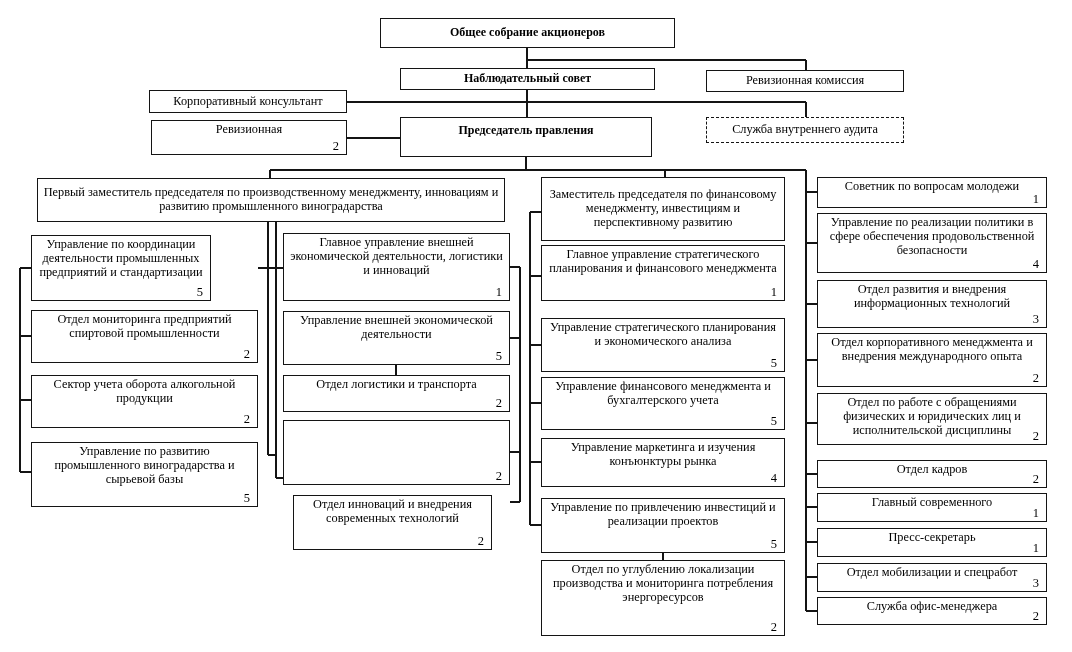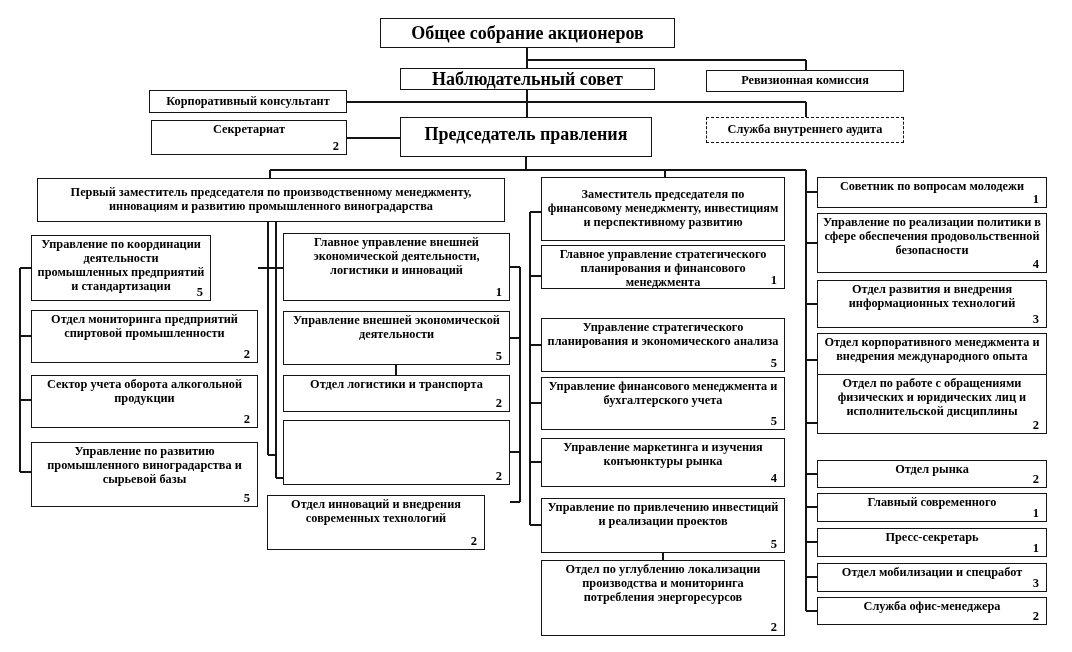--- a/index.html
+++ b/index.html
@@ -4,24 +4,24 @@
 <style>
   html,body{margin:0;padding:0;background:#ffffff;}
   #stage{
     position:relative;width:1072px;height:652px;background:#ffffff;
     font-family:"Liberation Serif","DejaVu Serif",serif;color:#000;
     overflow:hidden;
   }
   #wires{position:absolute;left:0;top:0;width:1072px;height:652px;pointer-events:none;}
   .box{
     position:absolute;box-sizing:border-box;border:1.6px solid #141414;background:#fff;
-    text-align:center;font-size:12.3px;line-height:1.13;padding:2px 5px;color:#000;font-weight:bold;
+    text-align:center;font-size:12.3px;line-height:1.13;padding:2px 5px;color:#000;
   }
   .vc{display:flex;align-items:center;justify-content:center;}
-  .bold{font-weight:bold;font-size:18px;}
+  .bold{font-weight:bold;font-size:12px;}
   .dashed{border-style:dashed;border-width:1.4px;text-align:right;}
   .cnt{position:absolute;right:7px;bottom:0;font-size:12.5px;line-height:1.2;}
   .lbl{display:block;}
 </style>
 </head>
 <body>
 
 <div id="stage">
 
   <svg id="wires" viewBox="0 0 1072 652" stroke="#141414" stroke-width="1.5" shape-rendering="crispEdges">
@@ -86,21 +86,21 @@
   <div class="box bold vc" style="left:400px;top:68px;width:255px;height:22px">
     <span class="lbl">Наблюдательный совет</span>
   </div>
   <div class="box vc" style="left:706px;top:70px;width:198px;height:22px">
     <span class="lbl">Ревизионная комиссия</span>
   </div>
   <div class="box vc" style="left:149px;top:90px;width:198px;height:23px">
     <span class="lbl">Корпоративный консультант</span>
   </div>
   <div class="box" style="left:151px;top:120px;width:196px;height:35px">
-    <span class="lbl">Секретариат</span>
+    <span class="lbl">Ревизионная</span>
     <span class="cnt">2</span>
   </div>
   <div class="box bold" style="left:400px;top:117px;width:252px;height:40px;padding-top:6px">
     <span class="lbl">Председатель правления</span>
   </div>
   <div class="box dashed vc" style="left:706px;top:117px;width:198px;height:26px">
     <span class="lbl">Служба внутреннего аудита</span>
   </div>
 
   <div class="box vc" style="left:37px;top:178px;width:468px;height:44px">
@@ -132,30 +132,30 @@
     <span class="lbl">Управление внешней экономической деятельности</span>
     <span class="cnt">5</span>
   </div>
   <div class="box" style="left:283px;top:375px;width:227px;height:37px">
     <span class="lbl">Отдел логистики и транспорта</span>
     <span class="cnt">2</span>
   </div>
   <div class="box" style="left:283px;top:420px;width:227px;height:65px">
     <span class="cnt">2</span>
   </div>
-  <div class="box" style="left:267px;top:495px;width:218px;height:55px">
+  <div class="box" style="left:293px;top:495px;width:199px;height:55px">
     <span class="lbl">Отдел инноваций и внедрения современных технологий</span>
     <span class="cnt">2</span>
   </div>
 
   <div class="box vc" style="left:541px;top:177px;width:244px;height:64px">
     <span class="lbl">Заместитель председателя по финансовому менеджменту, инвестициям и перспективному развитию</span>
   </div>
 
-  <div class="box" style="left:541px;top:245px;width:244px;height:44px">
+  <div class="box" style="left:541px;top:245px;width:244px;height:56px">
     <span class="lbl">Главное управление стратегического планирования и финансового менеджмента</span>
     <span class="cnt">1</span>
   </div>
   <div class="box" style="left:541px;top:318px;width:244px;height:54px">
     <span class="lbl">Управление стратегического планирования и экономического анализа</span>
     <span class="cnt">5</span>
   </div>
   <div class="box" style="left:541px;top:377px;width:244px;height:53px">
     <span class="lbl">Управление финансового менеджмента и бухгалтерского учета</span>
     <span class="cnt">5</span>
@@ -182,26 +182,26 @@
     <span class="cnt">4</span>
   </div>
   <div class="box" style="left:817px;top:280px;width:230px;height:48px">
     <span class="lbl">Отдел развития и внедрения информационных технологий</span>
     <span class="cnt">3</span>
   </div>
   <div class="box" style="left:817px;top:333px;width:230px;height:54px">
     <span class="lbl">Отдел корпоративного менеджмента и внедрения международного опыта</span>
     <span class="cnt">2</span>
   </div>
-  <div class="box" style="left:817px;top:374px;width:230px;height:60px">
+  <div class="box" style="left:817px;top:393px;width:230px;height:52px">
     <span class="lbl">Отдел по работе с обращениями физических и юридических лиц и исполнительской дисциплины</span>
     <span class="cnt">2</span>
   </div>
   <div class="box" style="left:817px;top:460px;width:230px;height:28px">
-    <span class="lbl">Отдел рынка</span>
+    <span class="lbl">Отдел кадров</span>
     <span class="cnt">2</span>
   </div>
   <div class="box" style="left:817px;top:493px;width:230px;height:29px">
     <span class="lbl">Главный современного</span>
     <span class="cnt">1</span>
   </div>
   <div class="box" style="left:817px;top:528px;width:230px;height:29px">
     <span class="lbl">Пресс-секретарь</span>
     <span class="cnt">1</span>
   </div>

